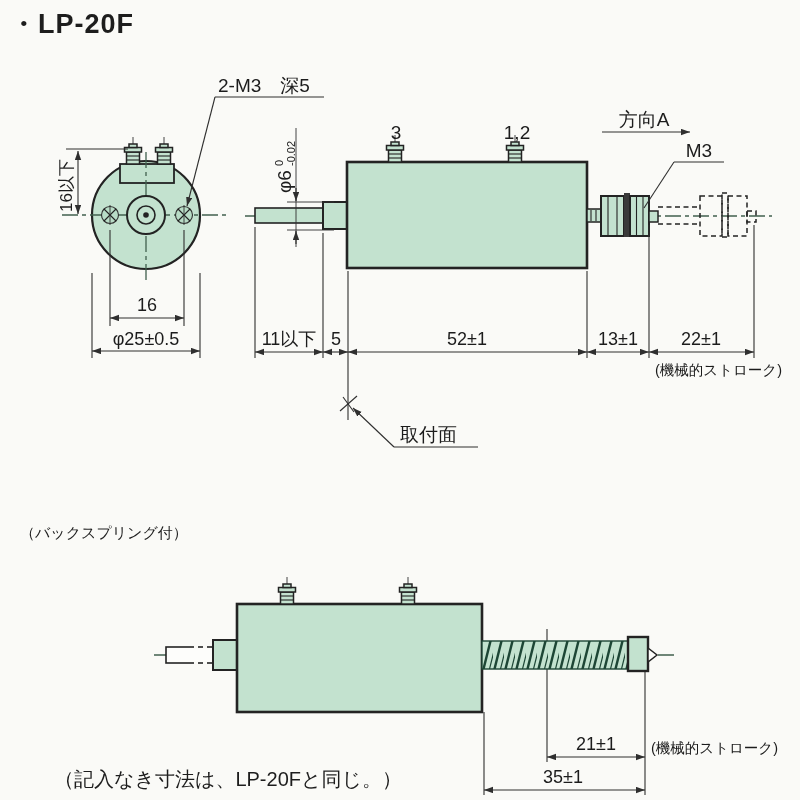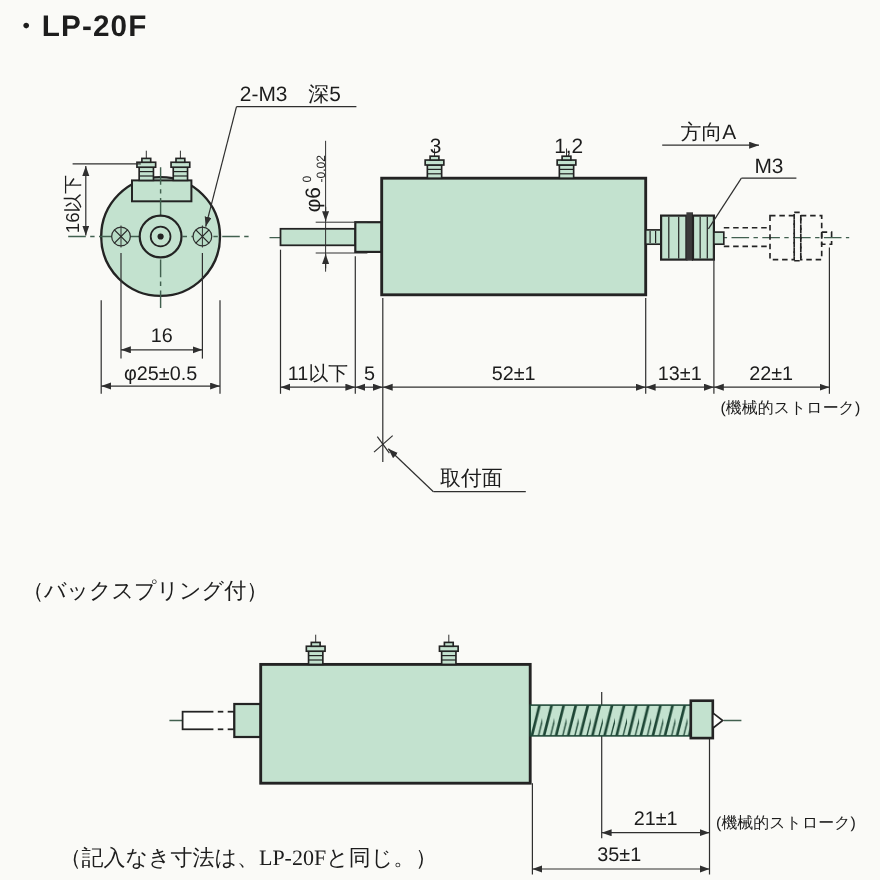--- a/index.html
+++ b/index.html
@@ -1,22 +1,22 @@
 <!DOCTYPE html>
 <html style="--c-background: #fafaf7; --c-body_fill: #c3e2cf; --c-hole_fill: #b8dcc6; --c-outline: #232323; --c-dim_line: #2f2f2f; --c-centerline: #41604f; --c-washer: #3a3a3a; --c-spring_line: #1d4635;"><head>
 <meta charset="utf-8">
 <style>
   html,body{margin:0;padding:0;}
   body{width:800px;height:800px;position:relative;overflow:hidden;
        font-family:"Liberation Sans","DejaVu Sans",sans-serif;
        background:var(--c-background,#fafaf7);color:#1d1d1d;}
   .abs{position:absolute;text-align:center;}
   .title{font-size:27px;font-weight:600;letter-spacing:1px;white-space:nowrap;}
-  .subtitle{font-size:20px;font-weight:500;margin-left:10px;}
-  .footnote{font-size:20px;font-weight:500;white-space:nowrap;font-family:Liberation Serif, serif;}
+  .subtitle{font-size:15px;font-weight:500;margin-left:10px;}
+  .footnote{font-size:20px;font-weight:500;white-space:nowrap;}
   svg{position:absolute;left:0;overflow:visible;}
   svg text{font-family:"Liberation Sans","DejaVu Sans",sans-serif;fill:#1c1c1c;}
   .part{fill:var(--c-body_fill);stroke:var(--c-outline);}
   .whitepart{fill:#fdfdfb;stroke:var(--c-outline);}
   .dim{stroke:var(--c-dim_line);stroke-width:1.1;fill:none;}
   .dimthin{stroke:var(--c-dim_line);stroke-width:0.9;fill:none;}
   .cl{stroke:var(--c-centerline);stroke-width:1.3;fill:none;stroke-dasharray:16 4 4 4;}
   .phantom{stroke:var(--c-outline);stroke-width:1.5;fill:none;stroke-dasharray:5 3.5;}
   .dt{font-size:18px;}
   .dts{font-size:14.5px;}

